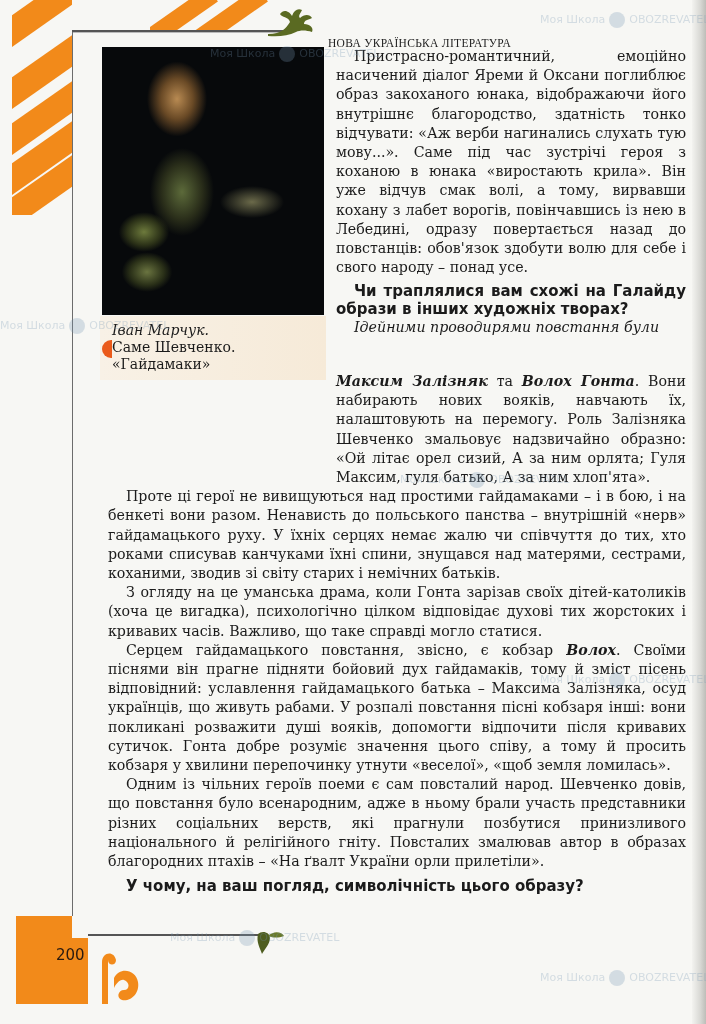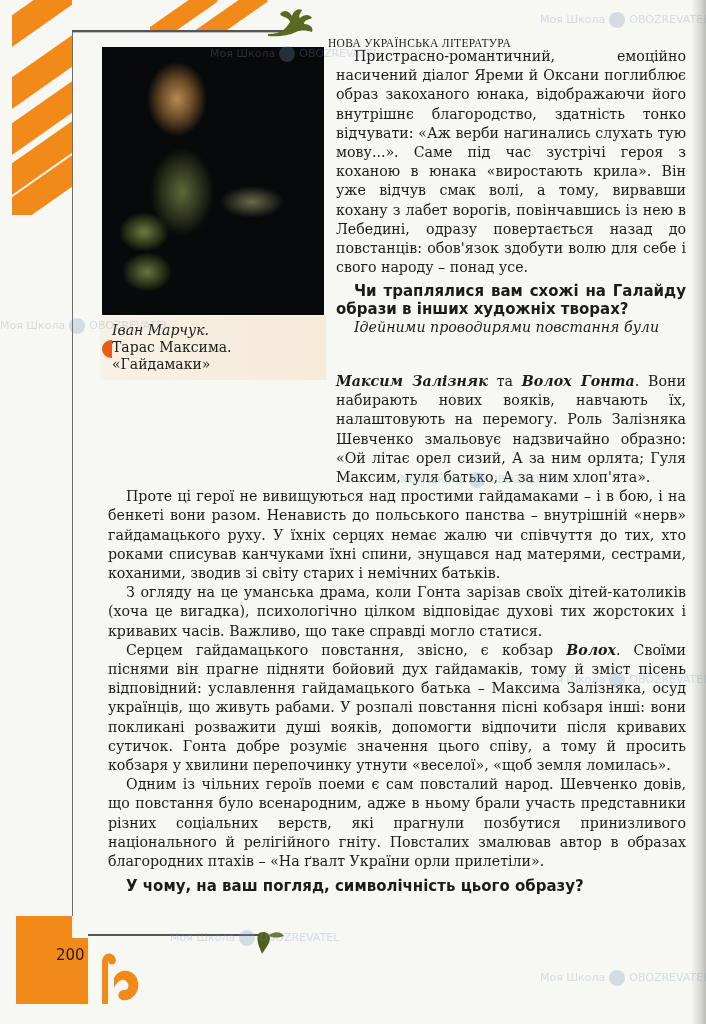--- a/index.html
+++ b/index.html
@@ -115,21 +115,21 @@
 </svg>
 <div class="running-head">НОВА УКРАЇНСЬКА ЛІТЕРАТУРА</div>
 
 <div class="vline"></div>
 
 <div class="painting"></div>
 <div class="caption-box"></div>
 <div class="caption-dot"></div>
 <div class="caption">
   <span class="author">Іван Марчук.</span>
-  <span class="line">Тарас Максима.</span>
+  <span class="line">Саме Шевченко.</span>
   <span class="line">«Гайдамаки»</span>
 </div>
 
 <div class="textcol" style="left:336px; top:47px; width:350px;">
   <p>Пристрасно-романтичний, емоційно насичений діалог Яреми й Оксани поглиблює образ закоханого юнака, відображаючи його внутрішнє благородство, здатність тонко відчувати: «Аж верби нагинались слухать тую мову...». Саме під час зустрічі героя з коханою в юнака «виростають крила». Він уже відчув смак волі, а тому, вирвавши кохану з лабет ворогів, повінчавшись із нею в Лебедині, одразу повертається назад до повстанців: обов'язок здобути волю для себе і свого народу – понад усе.</p>
   <p class="question" style="margin-top:5px;">Чи траплялися вам схожі на Галайду образи в інших художніх творах?</p>
   <p style="font-style:italic;">Ідейними проводирями повстання були</p>
 </div>
 
 <div class="textcol" style="left:108px; top:372px; width:578px;">

